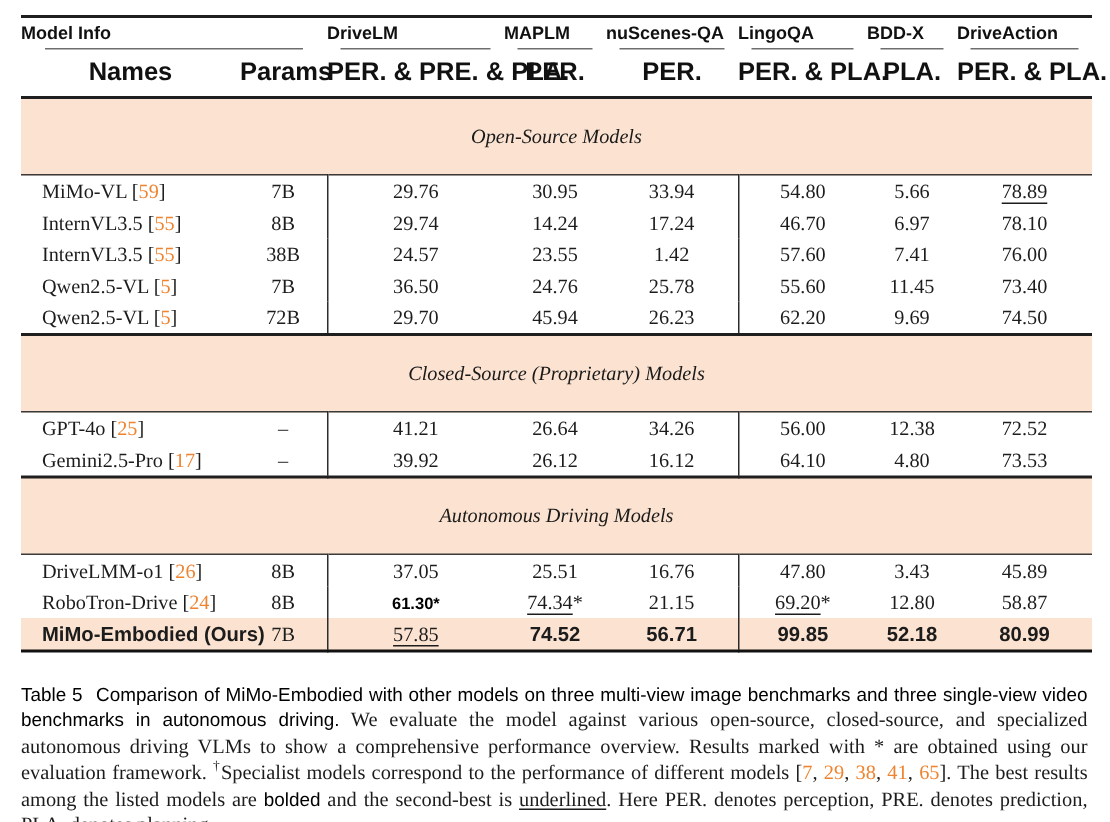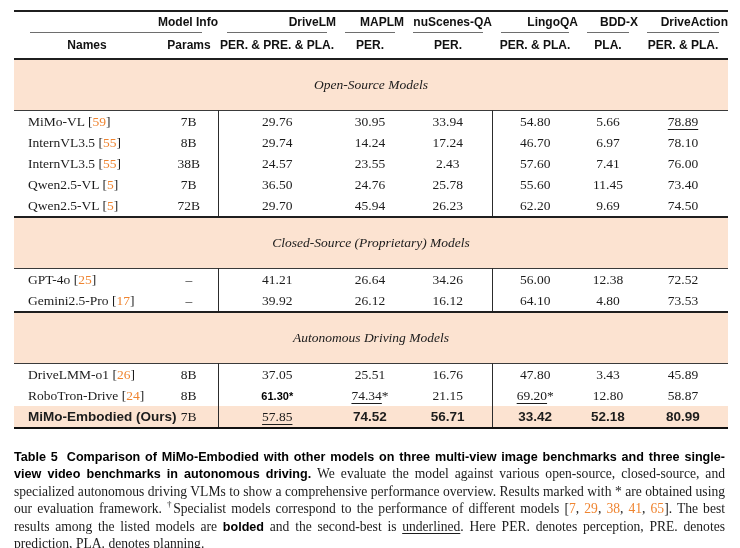--- a/index.html
+++ b/index.html
@@ -20,26 +20,26 @@
     border-top:2.2px solid #1f1f1f;
     border-bottom:2.8px solid #111;
   }
   col.c-name{width:146px}col.c-params{width:58px}
   col.c-dlm{width:118px}col.c-maplm{width:68px}col.c-nus{width:88px}
   col.c-lingo{width:86px}col.c-bddx{width:60px}col.c-dact{width:90px}
 
   tr.h1 th{vertical-align:bottom;padding:3px 0 0;font-weight:700;}
   .glab{
     font-family:"Liberation Sans",sans-serif;font-weight:700;font-size:12px;
-    color:#111;padding-bottom:3px;white-space:nowrap;text-align:right;
+    color:#111;padding-bottom:3px;white-space:nowrap;text-align:left;
   }
   .cmid{border-bottom:1.5px solid #6e6e6e;height:0;margin:0 9px;}
   .cmid.wide{margin:0 16px;}
   tr.h2 th{
-    font-family:"Liberation Sans",sans-serif;font-weight:700;font-size:12px;
+    font-family:"Liberation Sans",sans-serif;font-weight:700;font-size:17px;
     color:#111;text-align:center;padding:5px 0 6px;white-space:nowrap;
   }
   tr.h2{border-bottom:2px solid #1f1f1f;}
 
   tr.band td{
     background:var(--highlight);
     font-style:italic;font-size:13.5px;text-align:center;
     padding:17px 0;color:#1a1a1a;
   }
   tr.band{border-bottom:1.3px solid #3a3a3a;}
@@ -59,21 +59,21 @@
   .u{text-decoration:underline;text-underline-offset:2.5px;text-decoration-thickness:1px;}
   .cite{color:var(--accent);}
   sup.dag{font-size:9px;line-height:0;}
 
   
   .caption{
     margin:19px 15px 0 14px;font-size:13.6px;line-height:1.28;
     text-align:justify;color:#1c1c1c;
   }
   .cap-b{
-    font-family:"Liberation Sans",sans-serif;font-weight:700;font-size:12.6px;
+    font-family:"Liberation Sans",sans-serif;font-weight:400;font-size:12.6px;
     color:#000;
   }
   .cap-label{margin-right:9px;}
   .cap-u{text-decoration:underline;text-underline-offset:2px;}
 </style>
 </head>
 <body>
 
 <table class="results">
   <colgroup>
@@ -151,21 +151,21 @@
     <td class="cell">17.24</td>
     <td class="cell vr">46.70</td>
     <td class="cell">6.97</td>
     <td class="cell">78.10</td>
   </tr>
   <tr>
     <td class="cell name"><span>InternVL3.5</span> <span>[</span><span class="cite">55</span><span>]</span></td>
     <td class="cell">38B</td>
     <td class="cell vr">24.57</td>
     <td class="cell">23.55</td>
-    <td class="cell">2.43</td>
+    <td class="cell">1.42</td>
     <td class="cell vr">57.60</td>
     <td class="cell">7.41</td>
     <td class="cell">76.00</td>
   </tr>
   <tr>
     <td class="cell name"><span>Qwen2.5-VL</span> <span>[</span><span class="cite">5</span><span>]</span></td>
     <td class="cell">7B</td>
     <td class="cell vr">36.50</td>
     <td class="cell">24.76</td>
     <td class="cell">25.78</td>
@@ -230,20 +230,20 @@
     <td class="cell vr"><span class="u">69.20</span><span>*</span></td>
     <td class="cell">12.80</td>
     <td class="cell">58.87</td>
   </tr>
   <tr class="hl">
     <td class="cell name b">MiMo-Embodied (Ours)</td>
     <td class="cell">7B</td>
     <td class="cell vr u">57.85</td>
     <td class="cell b">74.52</td>
     <td class="cell b">56.71</td>
-    <td class="cell vr b">33.42</td>
+    <td class="cell vr b">99.85</td>
     <td class="cell b">52.18</td>
     <td class="cell b">80.99</td>
   </tr>
 </tbody>
   </table>
 
 <p class="caption"><span class="cap-b cap-label">Table 5</span><span class="cap-b">Comparison of MiMo-Embodied with other models on three multi-view image benchmarks and three single-view video benchmarks in autonomous driving.</span><span> We evaluate the model against various open-source, closed-source, and specialized autonomous driving VLMs to show a comprehensive performance overview. Results marked with * are obtained using our evaluation framework. </span><sup class="dag">†</sup><span>Specialist models correspond to the performance of different models [</span><span class="cite">7</span><span>, </span><span class="cite">29</span><span>, </span><span class="cite">38</span><span>, </span><span class="cite">41</span><span>, </span><span class="cite">65</span><span>]. The best results among the listed models are </span><span class="cap-b">bolded</span><span> and the second-best is </span><span class="cap-u">underlined</span><span>. Here PER. denotes perception, PRE. denotes prediction, PLA. denotes planning.</span></p>
 
 </body></html>

